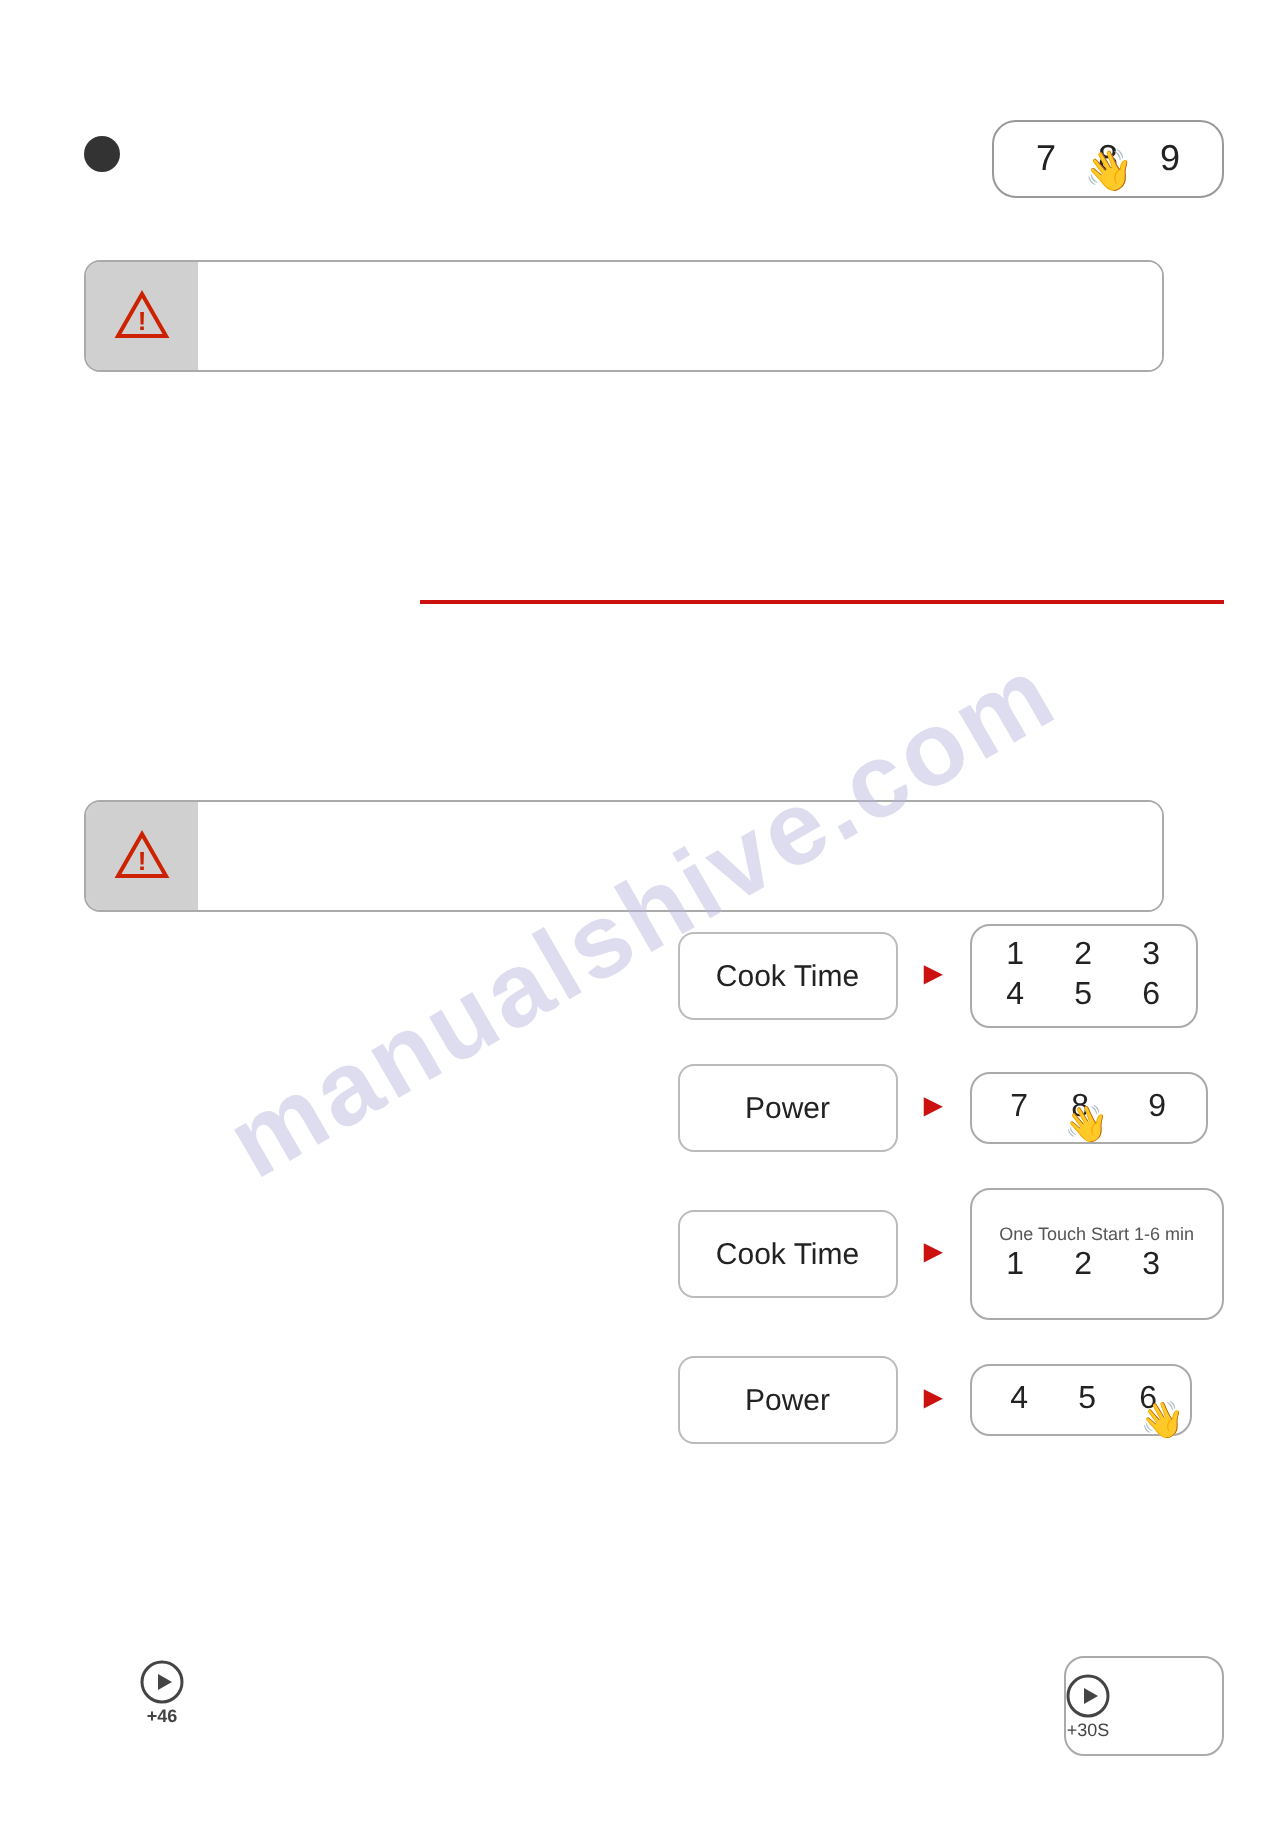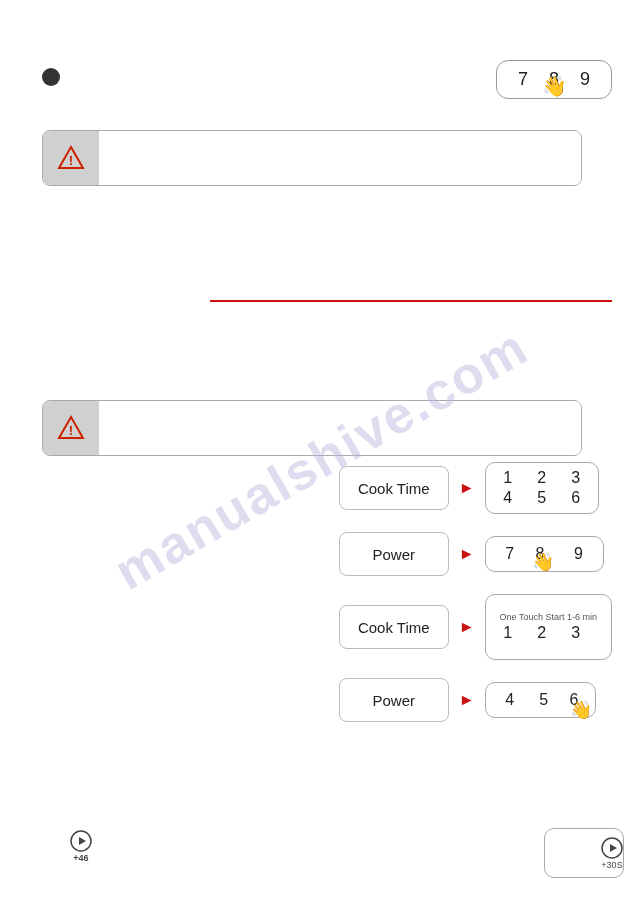--- a/index.html
+++ b/index.html
@@ -196,28 +196,28 @@
       position: absolute;
       bottom: 55px;
       left: 70px;
       display: flex;
       flex-direction: column;
       align-items: center;
     }
     .bottom-icon-right {
       position: absolute;
       bottom: 40px;
-      right: 18px;
+      right: 30px;
       border: 1.5px solid #aaa;
       border-radius: 10px;
       width: 80px;
       height: 50px;
       display: flex;
       align-items: center;
-      justify-content: flex-end;
+      justify-content: flex-start;
     }
 
     .circle-play {
       display: flex;
       flex-direction: column;
       align-items: center;
       font-size: 9px;
       color: #444;
     }
     .circle-play svg {

